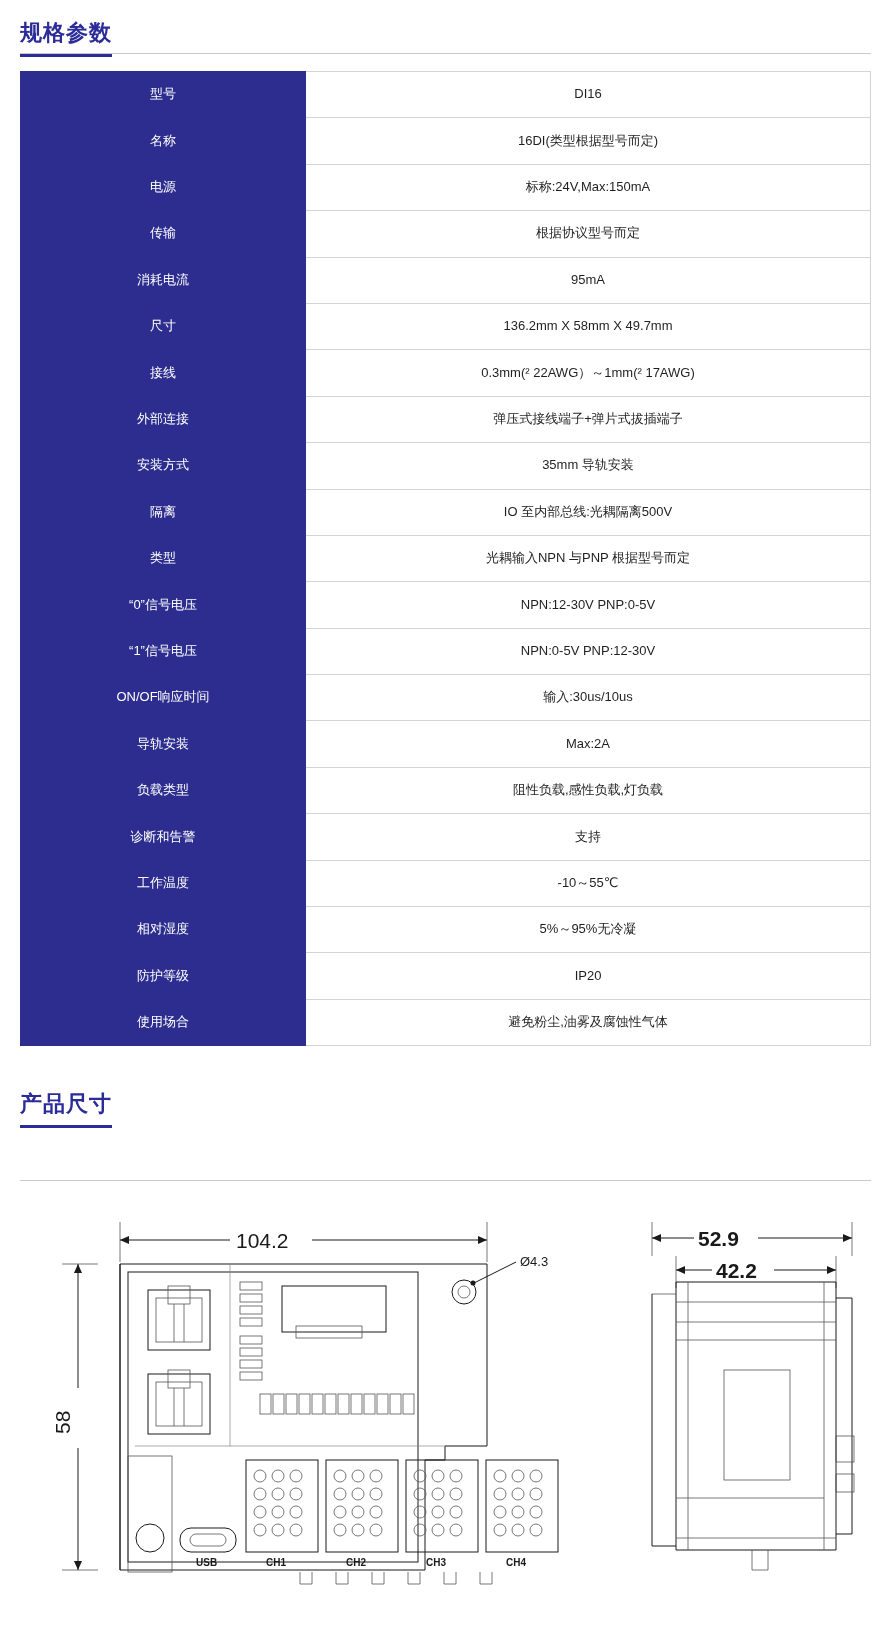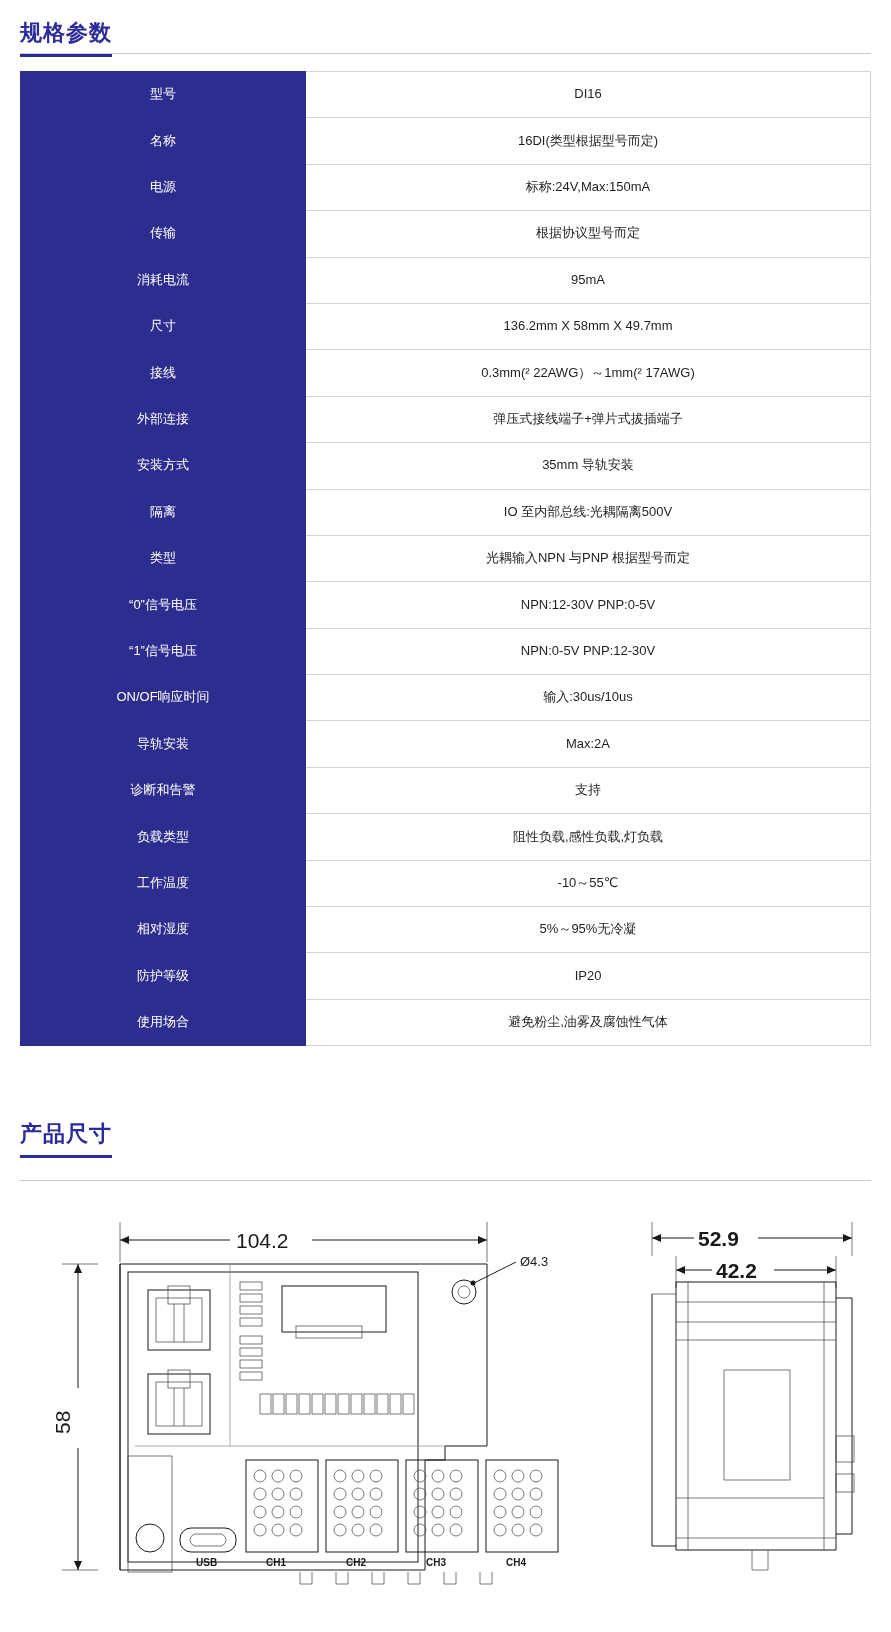--- a/index.html
+++ b/index.html
@@ -42,21 +42,21 @@
     position: absolute;
     left: 20px;
     width: 851px;
     height: 1px;
     background: #c9c9c9;
   }
 
   #spec-heading-wrap { top: 18px; }
   #spec-heading-rule { top: 53px; }
 
-  #dim-heading-wrap { top: 1119px; }
+  #dim-heading-wrap { top: 1089px; }
   #dim-heading-rule { top: 1180px; }
 
   
   .spec-table {
     position: absolute;
     left: 20px;
     top: 71px;
     width: 851px;
     border-collapse: collapse;
     table-layout: fixed;
@@ -197,26 +197,26 @@
       </tr>
       <tr>
         <td class="label">ON/OF响应时间</td>
         <td class="value">输入:30us/10us</td>
       </tr>
       <tr>
         <td class="label">导轨安装</td>
         <td class="value">Max:2A</td>
       </tr>
       <tr>
+        <td class="label">负载类型</td>
+        <td class="value">阻性负载,感性负载,灯负载</td>
+      </tr>
+      <tr>
         <td class="label">诊断和告警</td>
         <td class="value">支持</td>
-      </tr>
-      <tr>
-        <td class="label">负载类型</td>
-        <td class="value">阻性负载,感性负载,灯负载</td>
       </tr>
       <tr>
         <td class="label">工作温度</td>
         <td class="value">-10～55℃</td>
       </tr>
       <tr>
         <td class="label">相对湿度</td>
         <td class="value">5%～95%无冷凝</td>
       </tr>
       <tr>

